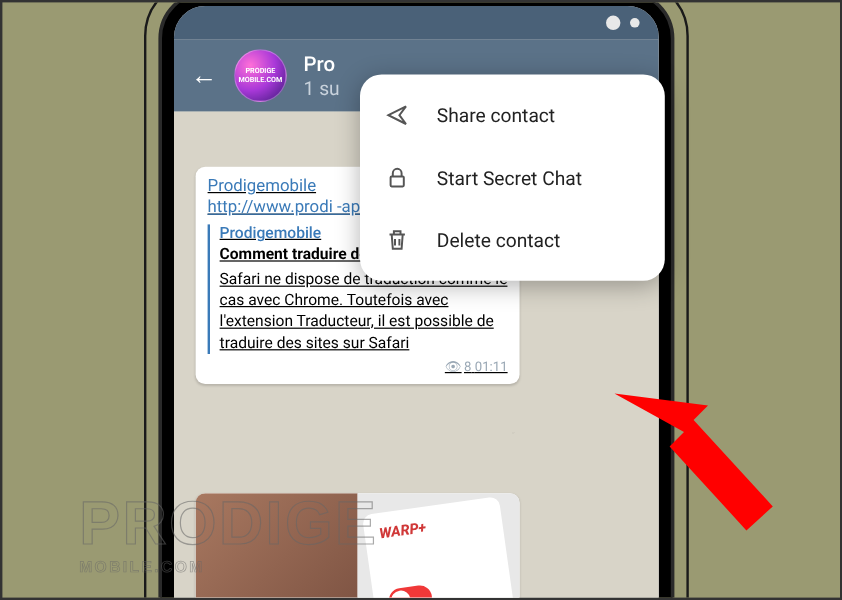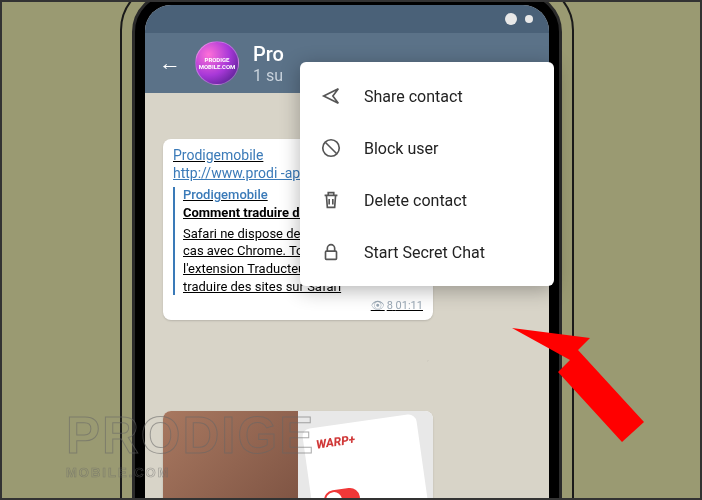--- a/index.html
+++ b/index.html
@@ -73,21 +73,21 @@
       background: radial-gradient(circle at 30% 30%, #ff6fd8, #a838d8, #3a1878);
       border: 1px solid rgba(255,255,255,0.3);
       display: flex;
       align-items: center;
       justify-content: center;
       font-size: 6px;
       color: #fff;
       font-weight: bold;
       text-align: center;
     }
-    .header-text .title { color: #fff; font-size: 20px; font-weight: 500; }
+    .header-text .title { color: #fff; font-size: 17px; font-weight: 500; }
     .header-text .subtitle { color: #c8d2dc; font-size: 16px; }
     .chat-bg {
       position: absolute;
       top: 88px; left: 0; right: 0; bottom: 0;
       background: #d8d4c8;
       background-image: radial-gradient(circle at 20% 30%, rgba(0,0,0,0.03) 1px, transparent 1px),
                         radial-gradient(circle at 70% 60%, rgba(0,0,0,0.03) 1px, transparent 1px);
     }
     .message-card {
       position: absolute;
@@ -166,21 +166,21 @@
       width: 16px; height: 16px;
       background: #fff;
       border-radius: 50%;
     }
     .context-menu {
       position: absolute;
       top: 60px;
       left: 298px;
       width: 254px;
       background: #fff;
-      border-radius: 6px;
+      border-radius: 18px;
       box-shadow: 0 4px 20px rgba(0,0,0,0.3);
       padding: 8px 0;
       z-index: 10;
     }
     .menu-item {
       display: flex;
       align-items: center;
       gap: 22px;
       padding: 15px 20px;
       font-size: 16px;
@@ -270,43 +270,34 @@
     <span class="menu-icon">
       <svg viewBox="0 0 24 24">
           <path d="M4 12l16-8-6 8 6 8z"></path>
         </svg>
     </span>
     <span>Share contact</span>
   </div>
   <div class="menu-item">
     <span class="menu-icon">
       <svg viewBox="0 0 24 24">
-          <circle cx="12" cy="12" r="9"></circle>
-          <line x1="6" y1="6" x2="18" y2="18"></line>
+          <rect x="6" y="11" width="12" height="9" rx="1"></rect>
+          <path d="M8 11V8a4 4 0 018 0v3"></path>
         </svg>
     </span>
-    <span>Block user</span>
+    <span>Start Secret Chat</span>
   </div>
   <div class="menu-item">
     <span class="menu-icon">
       <svg viewBox="0 0 24 24">
           <path d="M5 7h14M9 7V4h6v3M7 7l1 13h8l1-13M10 11v6M14 11v6"></path>
         </svg>
     </span>
     <span>Delete contact</span>
   </div>
-  <div class="menu-item">
-    <span class="menu-icon">
-      <svg viewBox="0 0 24 24">
-          <rect x="6" y="11" width="12" height="9" rx="1"></rect>
-          <path d="M8 11V8a4 4 0 018 0v3"></path>
-        </svg>
-    </span>
-    <span>Start Secret Chat</span>
-  </div>
 </div>
 
 <div class="arrow-pointer">
   <svg viewBox="0 0 140 140">
     <polygon points="0,10 58,42 46,54 110,124 132,104 66,32 78,20" fill="#ff0000"></polygon>
   </svg>
 </div>
 
 <div class="watermark">
   <div class="w1">PRODIGE</div>

